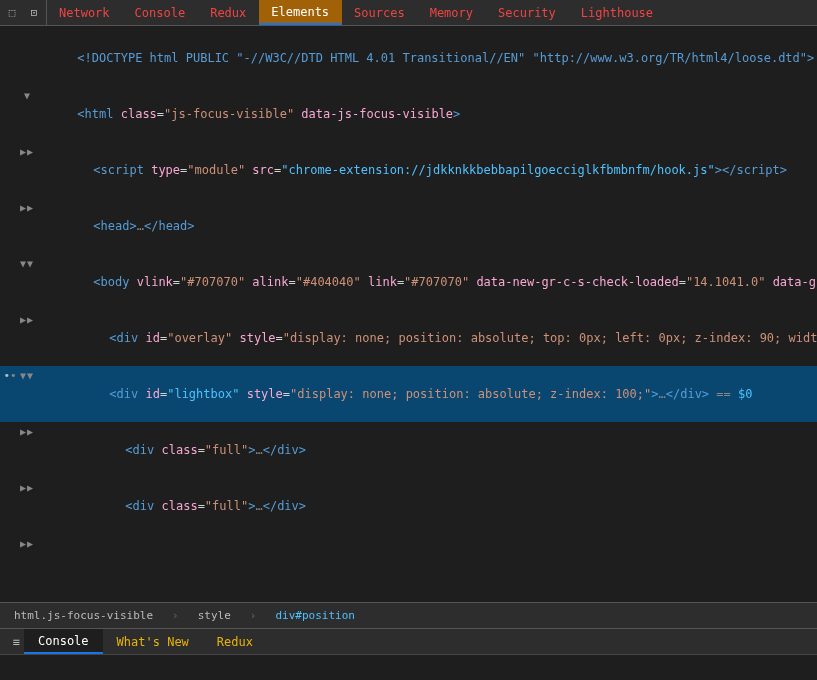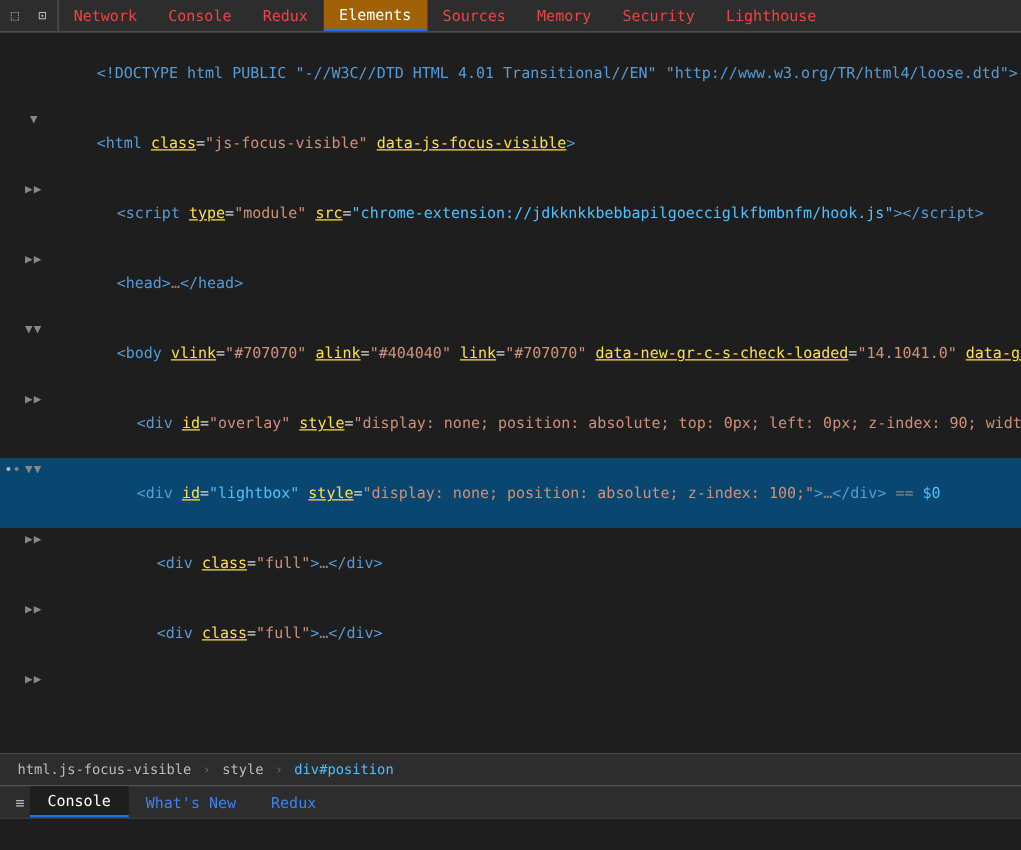--- a/index.html
+++ b/index.html
@@ -106,38 +106,38 @@
     .expand-arrow.collapsed::before { content: '▶'; }
     .expand-arrow.empty { visibility: hidden; }
 
     .code-content {
       flex: 1;
       font-size: 12px;
     }
 
     
     .tag { color: #569cd6; }
-    .attr-name { color: #fde047; text-decoration: underline; }
+    .attr-name { color: #f9a8d4; }
     .attr-value { color: #ce9178; }
     .text-gray { color: #888; }
     .id-value { color: #4fc1ff; }
     .eq-sign { color: #d4d4d4; }
     .dollar { color: #4fc1ff; }
 
     
     .breadcrumb-bar {
       height: 26px;
       background: #2d2d2d;
       border-top: 1px solid #555;
       display: flex;
       align-items: center;
       padding: 0 8px;
       font-size: 11px;
       color: #bbb;
-      gap: 1px;
+      gap: 11px;
     }
     .breadcrumb-item {
       padding: 2px 6px;
       cursor: pointer;
       border-radius: 3px;
     }
     .breadcrumb-sep {
       color: #666;
       padding: 0 2px;
     }
@@ -151,21 +151,21 @@
       align-items: center;
       padding-left: 8px;
       gap: 0;
     }
     .bottom-tab {
       padding: 0 14px;
       height: 100%;
       display: flex;
       align-items: center;
       cursor: pointer;
-      color: #3b82f6;
+      color: #eab308;
       font-size: 12px;
     }
     .bottom-tab.active {
       color: #fff;
       background: #1e1e1e;
       border-bottom: 2px solid #1a73e8;
     }
     .bottom-tab-icon {
       width: 16px;
       height: 26px;

